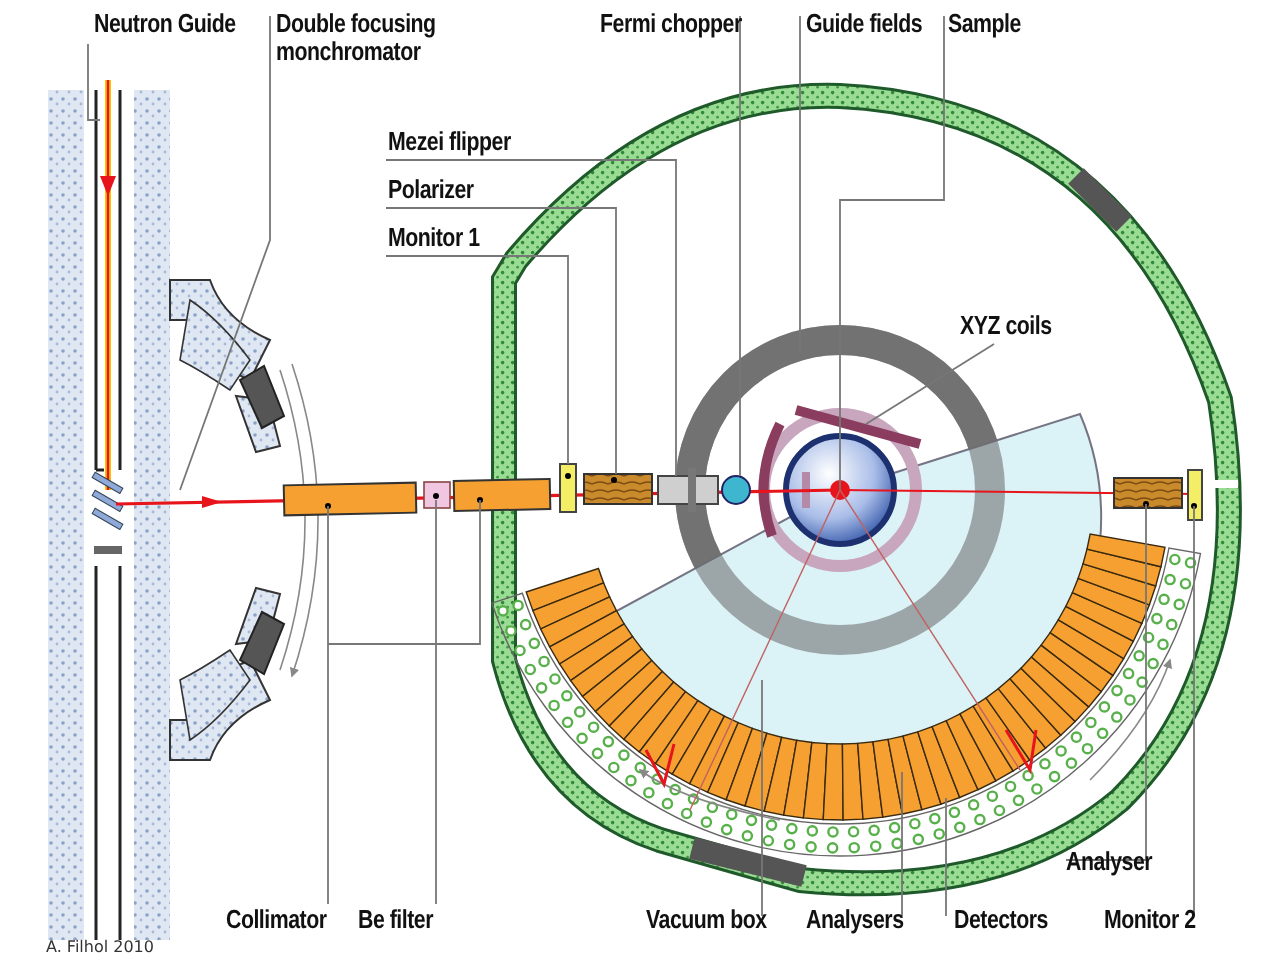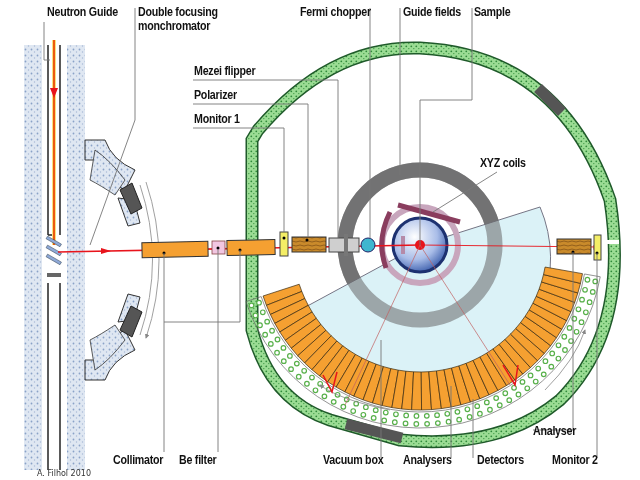--- a/index.html
+++ b/index.html
@@ -321,14 +321,14 @@
   <div class="lbl" style="left:194px;top:87px;">Polarizer</div>
   <div class="lbl" style="left:194px;top:111px;">Monitor 1</div>
   <div class="lbl" style="left:480px;top:155px;">XYZ coils</div>
   <div class="lbl" style="left:113px;top:452px;">Collimator</div>
   <div class="lbl" style="left:179px;top:452px;">Be filter</div>
   <div class="lbl" style="left:323px;top:452px;">Vacuum box</div>
   <div class="lbl" style="left:403px;top:452px;">Analysers</div>
   <div class="lbl" style="left:477px;top:452px;">Detectors</div>
   <div class="lbl" style="left:533px;top:423px;">Analyser</div>
   <div class="lbl" style="left:552px;top:452px;">Monitor 2</div>
-  <div class="credit" style="left:37px;top:469px;">A. Filhol 2010</div>
+  <div class="credit" style="left:23px;top:469px;">A. Filhol 2010</div>
 </div>
 
 </body></html>

